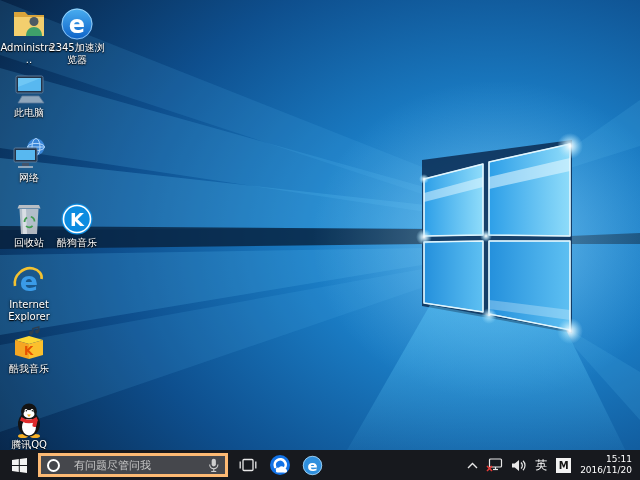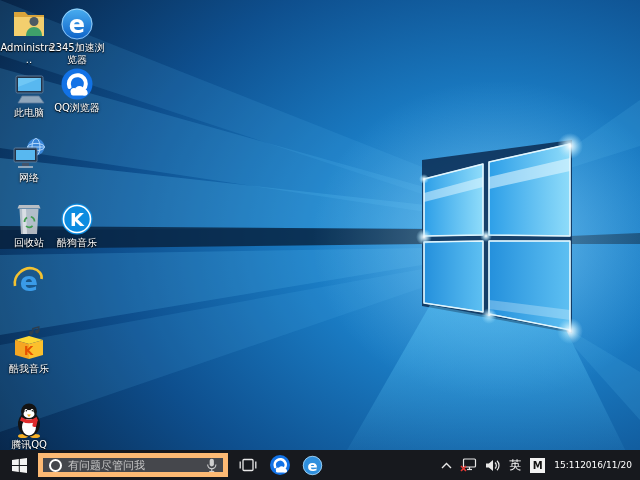--- a/index.html
+++ b/index.html
@@ -15,32 +15,32 @@
   #c1-0{left:0;top:5px}   #c1-1{left:0;top:70px}  #c1-2{left:0;top:135px}
   #c1-3{left:0;top:200px} #c1-4{left:0;top:262px} #c1-5{left:0;top:326px}
   #c1-6{left:0;top:402px}
   #c2-0{left:48px;top:5px}  #c2-1{left:48px;top:65px}
   #c2-2{left:48px;top:130px} #c2-3{left:48px;top:200px}
 
   
   .taskbar{position:absolute;left:0;bottom:0;width:640px;height:30px;background:#17191e;
            display:flex;align-items:center;z-index:10;}
   .tb-start{width:38px;height:30px;display:flex;align-items:center;justify-content:center;}
-  .tb-search{width:190px;height:24px;background:#45474c;border:5px solid #fdba74;
-             box-sizing:border-box;display:flex;align-items:center;gap:6px;padding:0 6px;}
+  .tb-search{width:190px;height:24px;background:#45474c;border:3px solid #fdba74;
+             box-sizing:border-box;display:flex;align-items:center;gap:14px;padding:0 6px;}
   .cortana-ring{width:13px;height:13px;border:2px solid #fff;border-radius:50%;box-sizing:border-box;flex:none;}
   .tb-search-text{flex:1;font-size:11px;color:#c9c9c9;white-space:nowrap;overflow:hidden;}
   .tb-btn{width:32px;height:30px;display:flex;align-items:center;justify-content:center;}
   .tb-spacer{flex:1;}
   .tray{display:flex;align-items:center;height:30px;}
   .tray-item{height:30px;display:flex;align-items:center;justify-content:center;padding:0 4px;}
   .ime-lang{color:#fff;font-size:12px;padding:0 5px;}
   .ime-badge{width:15px;height:15px;background:#f2f2f2;color:#141414;font-size:10px;font-weight:bold;
              display:flex;align-items:center;justify-content:center;margin:0 4px;}
-  .clock{display:flex;flex-direction:row;align-items:flex-end;justify-content:center;
+  .clock{display:flex;flex-direction:column;align-items:flex-end;justify-content:center;
          color:#fff;font-size:9px;line-height:11px;padding:0 8px 0 5px;}
 </style>
 </head>
 <body>
 
 <div class="screen">
 
   <svg class="wallpaper" width="640" height="480" viewBox="0 0 640 480">
     <defs>
       <radialGradient id="bg" cx="0.77" cy="0.5" r="0.95">
@@ -164,20 +164,21 @@
     <div class="lbl">网络</div>
   </div>
 
   <div class="cell" id="c1-4">
     <div class="ic">
       <svg width="36" height="34" viewBox="0 0 36 34">
         <text x="18" y="27" font-size="27" font-weight="bold" fill="#3a9be8" text-anchor="middle">e</text>
         <path d="M4 22C2 11 13 2.5 22 4.5c6 1.4 9.5 6 8.5 10.5" stroke="#f3c231" stroke-width="2.6" fill="none"></path>
       </svg>
     </div>
+    <div class="lbl">Internet Explorer</div>
   </div>
 
   <div class="cell" id="c1-5">
     <div class="ic">
       <svg width="36" height="36" viewBox="0 0 36 36">
         <circle cx="20" cy="7" r="2" fill="#2c3e50"></circle>
         <circle cx="26" cy="5.5" r="2" fill="#2c3e50"></circle>
         <path d="M21.8 7V2.5l6-1.5v4.5" stroke="#2c3e50" stroke-width="1.4" fill="none"></path>
         <path d="M4 14l14-4 14 4-14 4z" fill="#fdd835"></path>
         <path d="M4 14l14 4v15l-14-4z" fill="#f5a623"></path>
@@ -219,35 +220,20 @@
         </linearGradient>
           </defs>
         <circle cx="17" cy="17" r="15.5" fill="url(#g2345)"></circle>
         <circle cx="17" cy="17" r="15" fill="none" stroke="#bfe4fa" stroke-width="1" opacity="0.7"></circle>
         <text x="17" y="26" font-size="24" font-weight="bold" fill="#fff" text-anchor="middle">e</text>
       </svg>
     </div>
     <div class="lbl">2345加速浏览器</div>
   </div>
 
-  <div class="cell" id="c2-1">
-    <div class="ic">
-      <svg width="34" height="34" viewBox="0 0 34 34">
-        <circle cx="17" cy="17" r="15.5" fill="#1272e6"></circle>
-        <path d="M9.5 20a8.5 8.5 0 1 1 14 2.5" stroke="#fff" stroke-width="4" fill="none" stroke-linecap="round"></path>
-        <g fill="#fff">
-          <circle cx="14" cy="24.5" r="3.5"></circle>
-            <circle cx="19.5" cy="23.5" r="4.5"></circle>
-          <circle cx="24.5" cy="25.5" r="3"></circle>
-            <rect x="11" y="24.5" width="16.5" height="4" rx="2"></rect>
-        </g>
-      </svg>
-    </div>
-    <div class="lbl">QQ浏览器</div>
-  </div>
 
 
   <div class="cell" id="c2-3">
     <div class="ic">
       <svg width="34" height="34" viewBox="0 0 34 34">
         <circle cx="17" cy="17" r="15.5" fill="#0d8ce0"></circle>
         <circle cx="17" cy="17" r="13.5" fill="none" stroke="#fff" stroke-width="1.6"></circle>
         <text x="17" y="24" font-size="18" font-weight="bold" fill="#fff" text-anchor="middle">K</text>
       </svg>
     </div>

